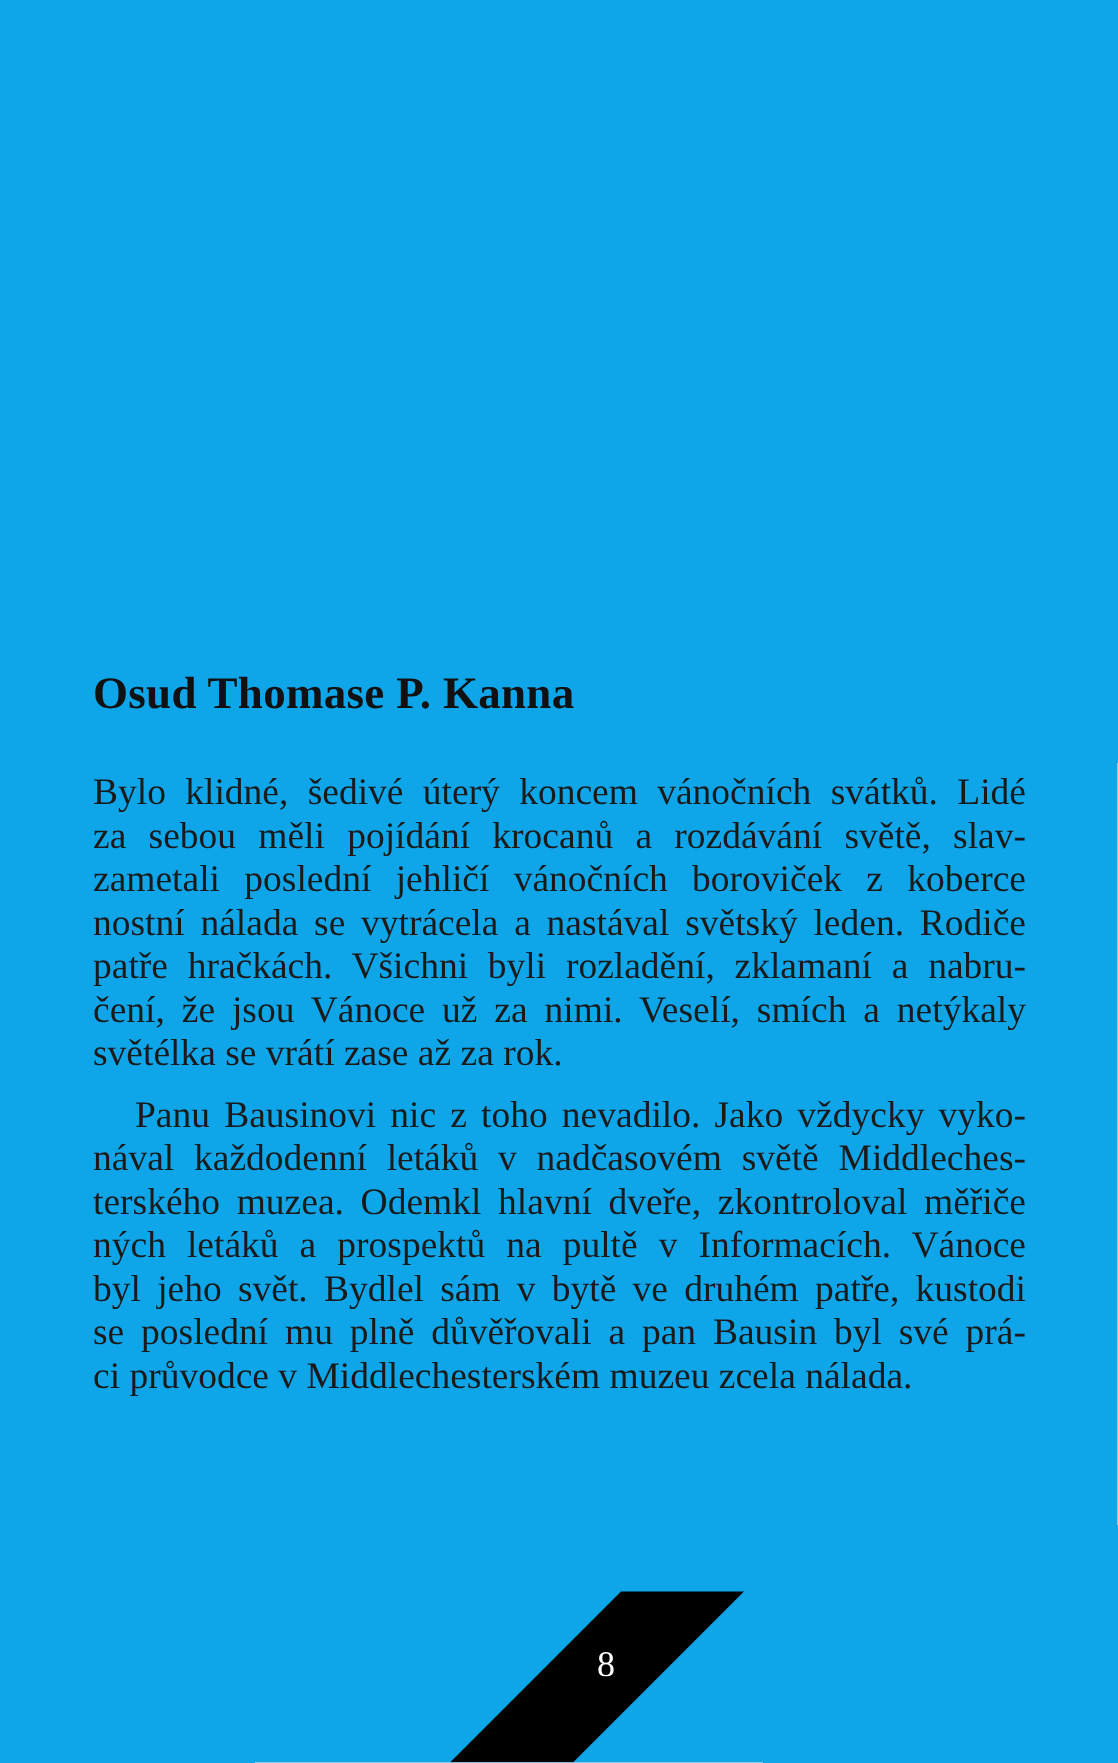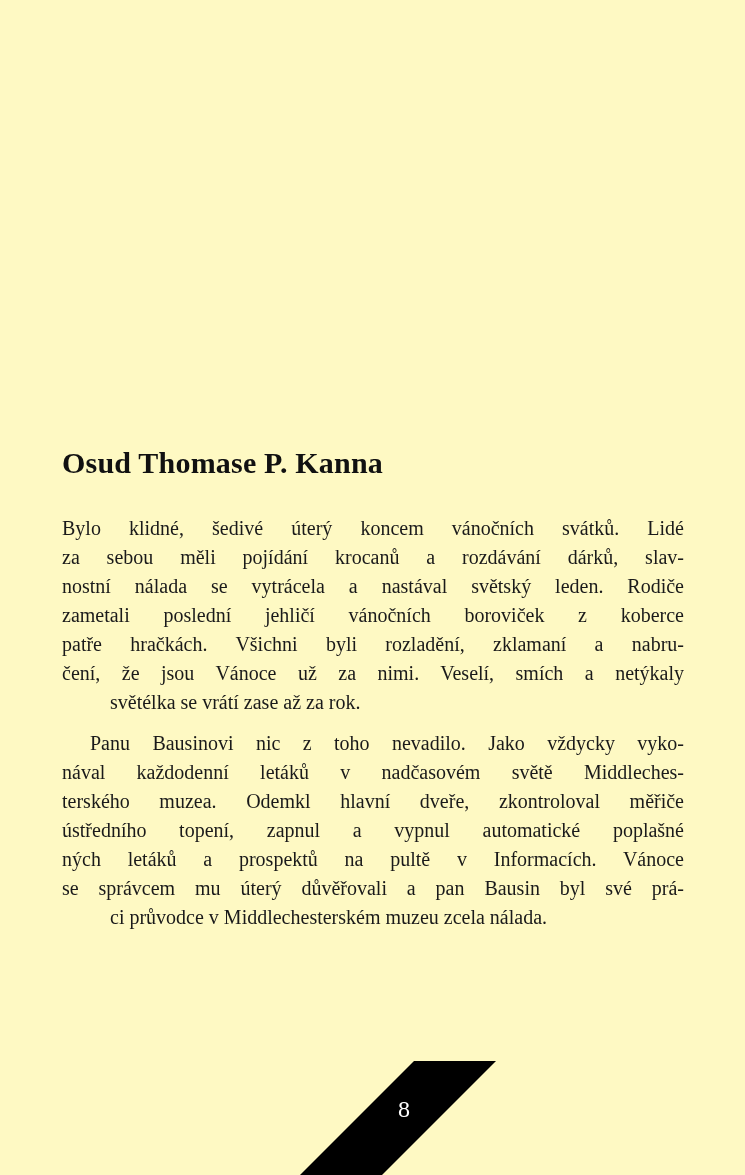--- a/index.html
+++ b/index.html
@@ -4,57 +4,56 @@
   <style>
     html, body {
       margin: 0;
       padding: 0;
       background: #e8e8e8;
     }
     .page {
       position: relative;
       width: 745px;
       height: 1175px;
-      background: #fef9c3;
+      background: #0ea5e9;
       font-family: "Liberation Serif", "DejaVu Serif", serif;
       color: #161616;
       overflow: hidden;
       margin: 0 auto;
     }
     .chapter-title {
       position: absolute;
       left: 62px;
       top: 446px;
       margin: 0;
       font-size: 30px;
       font-weight: bold;
       letter-spacing: 0.2px;
       color: #111111;
     }
     .body-text {
       position: absolute;
       left: 62px;
       top: 514px;
       width: 622px;
-      font-size: 20px;
+      font-size: 25px;
       line-height: 29px;
       color: #1a1a1a;
     }
     .para {
       margin: 0;
     }
     .line {
       text-align: justify;
       -moz-text-align-last: justify;
       text-align-last: justify;
     }
     .line.last {
       -moz-text-align-last: left;
       text-align-last: left;
-      margin-left: 48px;
     }
     .line.indent {
       text-indent: 28px;
       margin-top: 12px;
     }
     .ribbon-svg {
       position: absolute;
       left: 0;
       top: 0;
       width: 745px;
@@ -74,34 +73,34 @@
 </head>
 <body>
 
 <div class="page">
 
   <h1 class="chapter-title">Osud Thomase P. Kanna</h1>
 
   <div class="body-text" id="body-text">
       <div class="para">
         <div class="line">Bylo klidné, šedivé úterý koncem vánočních svátků. Lidé</div>
-        <div class="line">za sebou měli pojídání krocanů a rozdávání dárků, slav-</div>
+        <div class="line">za sebou měli pojídání krocanů a rozdávání světě, slav-</div>
+        <div class="line">zametali poslední jehličí vánočních boroviček z koberce</div>
         <div class="line">nostní nálada se vytrácela a nastával světský leden. Rodiče</div>
-        <div class="line">zametali poslední jehličí vánočních boroviček z koberce</div>
         <div class="line">patře hračkách. Všichni byli rozladění, zklamaní a nabru-</div>
         <div class="line">čení, že jsou Vánoce už za nimi. Veselí, smích a netýkaly</div>
         <div class="line last">světélka se vrátí zase až za rok.</div>
       </div>
       <div class="para">
         <div class="line indent">Panu Bausinovi nic z toho nevadilo. Jako vždycky vyko-</div>
         <div class="line">nával každodenní letáků v nadčasovém světě Middleches-</div>
         <div class="line">terského muzea. Odemkl hlavní dveře, zkontroloval měřiče</div>
-        <div class="line">ústředního topení, zapnul a vypnul automatické poplašné</div>
         <div class="line">ných letáků a prospektů na pultě v Informacích. Vánoce</div>
-        <div class="line">se správcem mu úterý důvěřovali a pan Bausin byl své prá-</div>
+        <div class="line">byl jeho svět. Bydlel sám v bytě ve druhém patře, kustodi</div>
+        <div class="line">se poslední mu plně důvěřovali a pan Bausin byl své prá-</div>
         <div class="line last">ci průvodce v Middlechesterském muzeu zcela nálada.</div>
       </div>
     </div>
 
   <svg class="ribbon-svg" viewBox="0 0 745 1175">
     <polygon class="ribbon-shape" points="300,1175 414,1061 496,1061 382,1175"></polygon>
     <text class="page-number" x="404" y="1117">8</text>
   </svg>
 
 </div>

